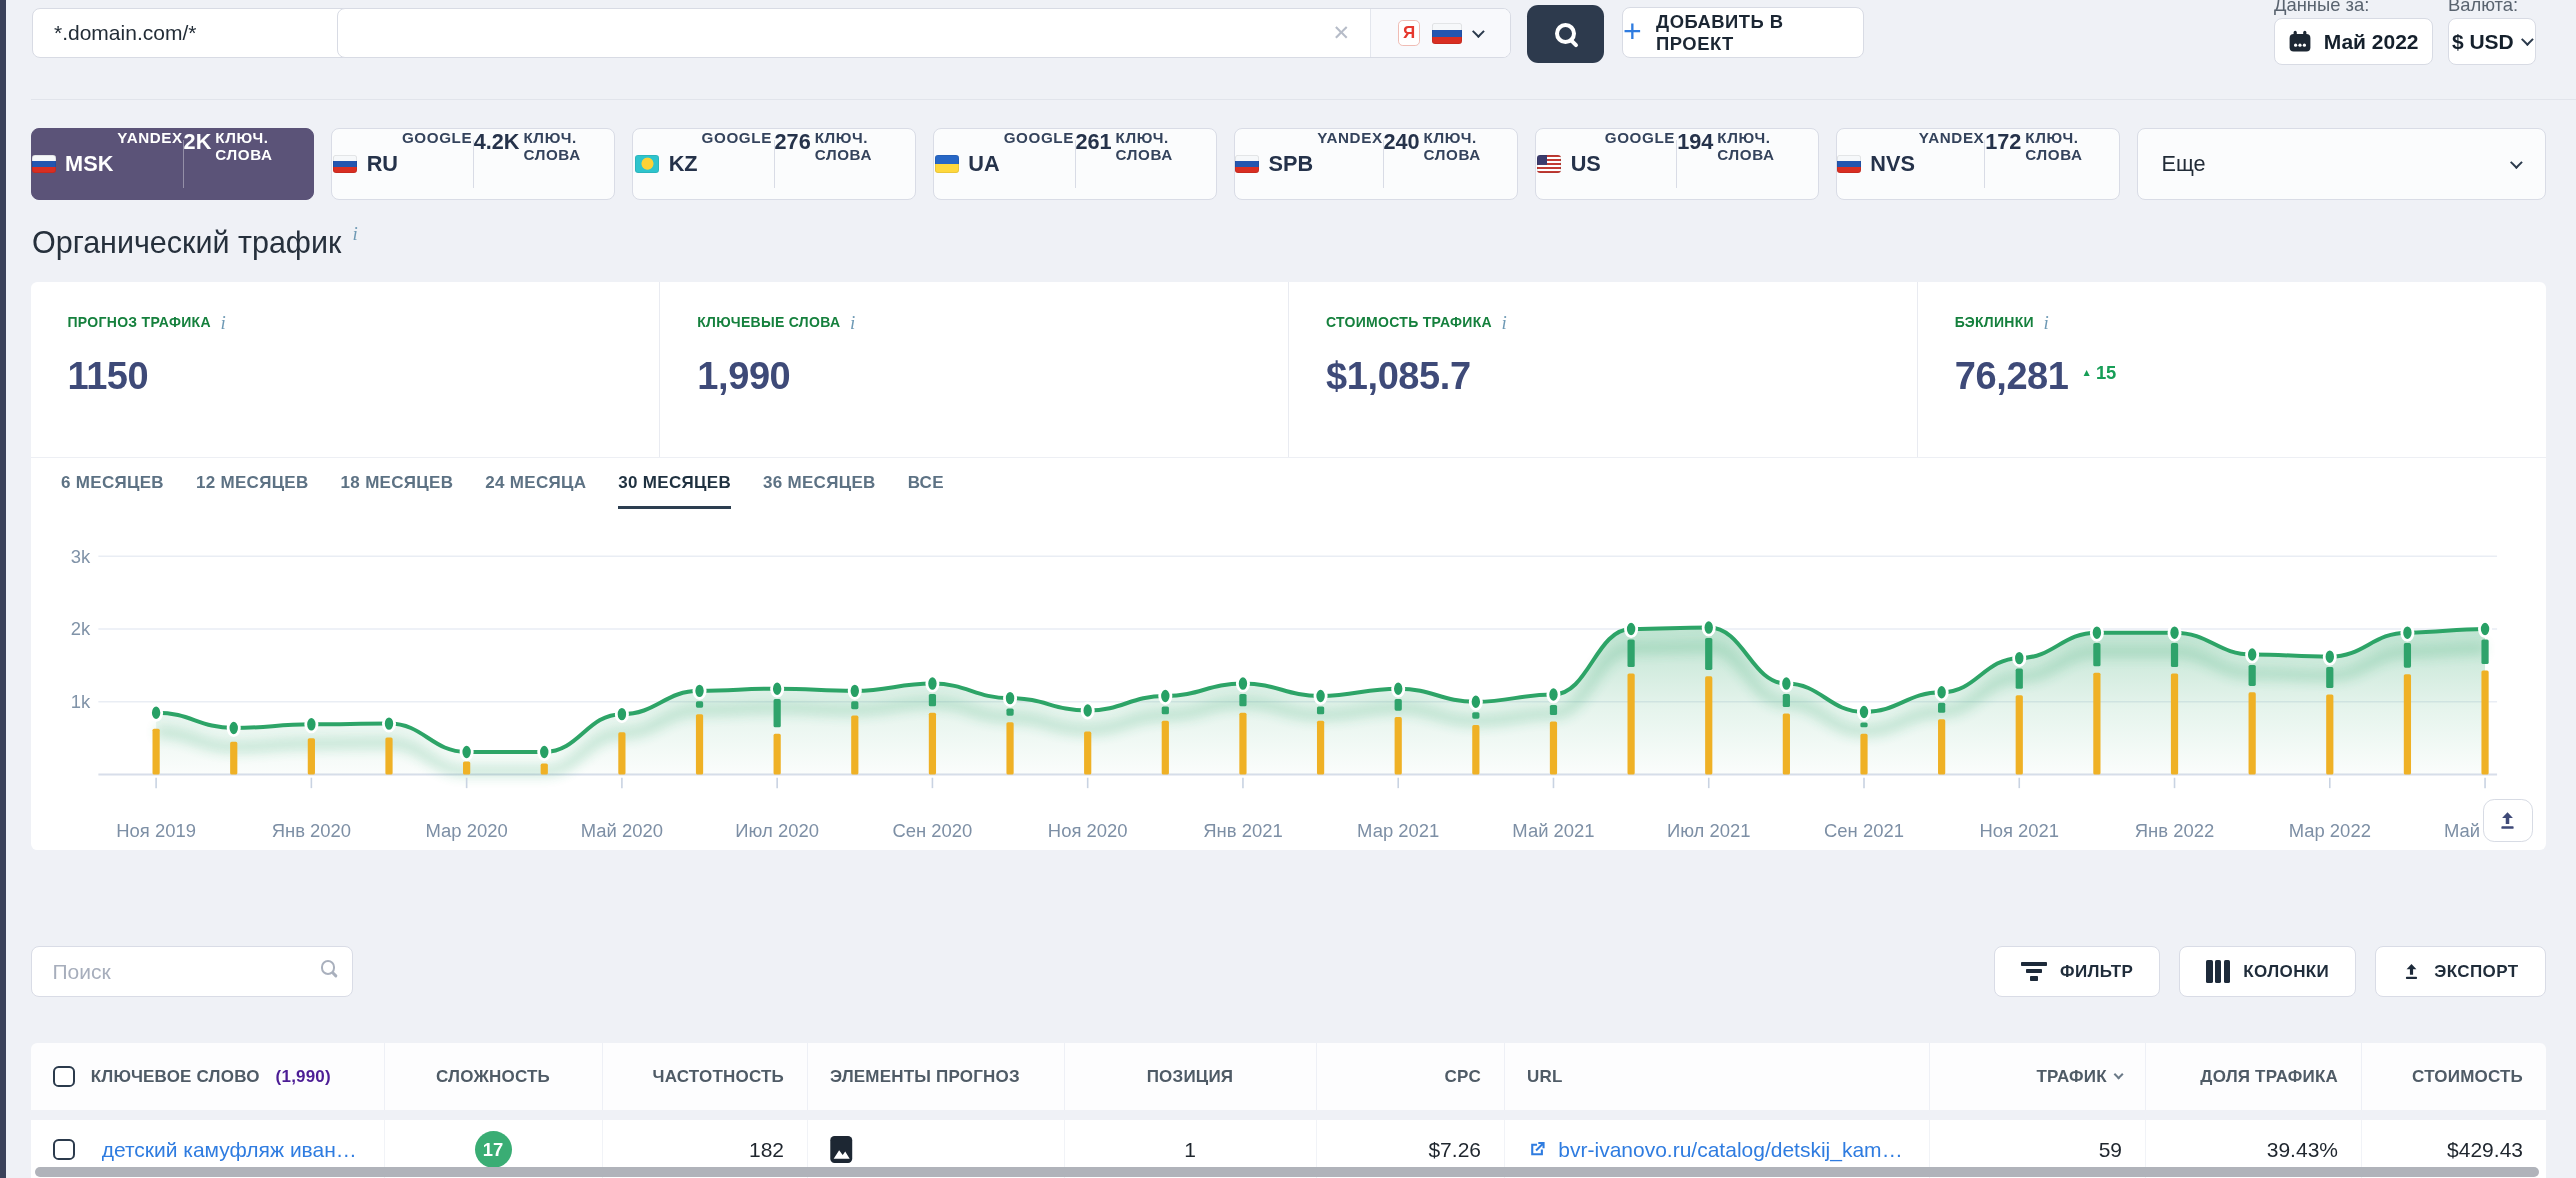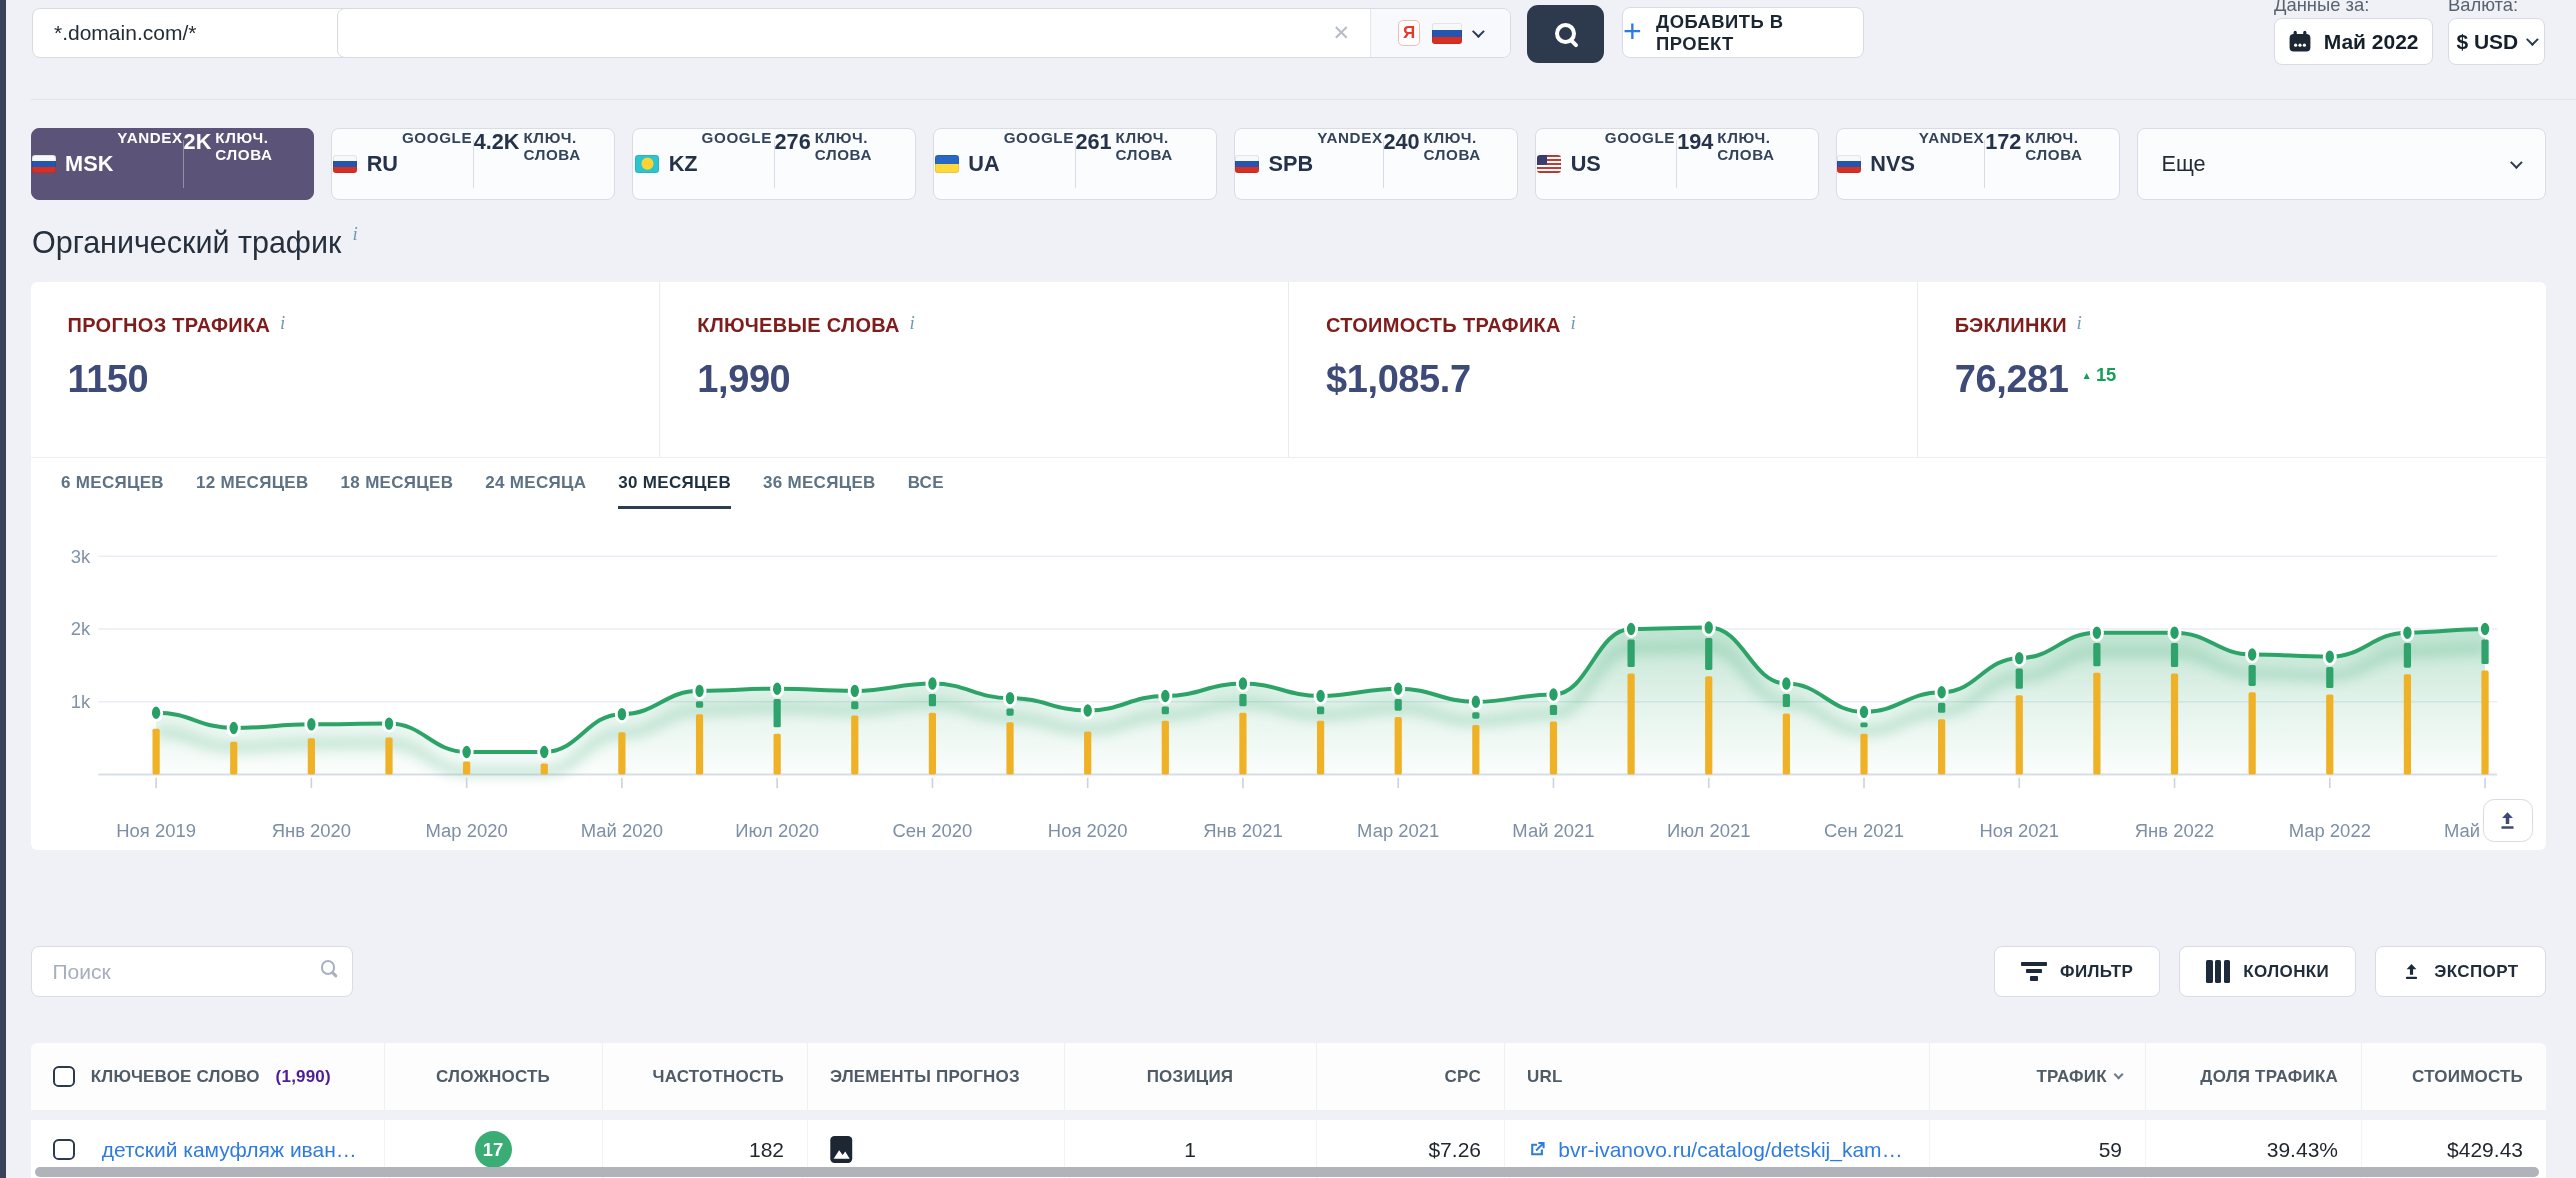--- a/index.html
+++ b/index.html
@@ -25,21 +25,21 @@
   .flag-us { background:linear-gradient(#3b3b6d,#3b3b6d) left top/42% 55% no-repeat, repeating-linear-gradient(#c23b34 0 2px, #fff 2px 4px); }
   .search-btn { position:absolute; left:1527px; top:4.8px; width:77px; height:58px; background:#2d3a4d; border-radius:11.2px; display:flex; align-items:center; justify-content:center; cursor:pointer; }
   .mag { width:21px; height:21px; border:4px solid #fff; border-radius:50%; position:relative; }
   .mag::after { content:''; position:absolute; width:4px; height:10.4px; background:#fff; border-radius:2.4px; transform:rotate(-45deg); right:-4px; bottom:-8px; }
   .add-btn { position:absolute; left:1622px; top:7.2px; width:242px; height:51px; display:flex; align-items:center; justify-content:center; gap:14.4px; cursor:pointer; }
   .plus { color:#2f7ce0; font-size:32px; font-weight:400; line-height:1; margin-top:-3.2px; }
   .add-btn .lbl { font-size:18.4px; font-weight:700; color:#1b2633; letter-spacing:0.5px; }
   .tb-mini-label { position:absolute; top:-5.6px; font-size:18.4px; color:#59636f; }
   .period-btn { position:absolute; left:2274px; top:18.4px; width:159px; height:47px; display:flex; align-items:center; justify-content:center; gap:11.2px; cursor:pointer; }
   .period-btn .v, .currency-btn .v { font-size:21px; font-weight:700; color:#15202c; }
-  .currency-btn { position:absolute; left:2448px; top:18.4px; width:97px; height:47px; display:flex; align-items:center; justify-content:center; gap:9.6px; cursor:pointer; }
+  .currency-btn { position:absolute; left:2448px; top:18.4px; width:88px; height:47px; display:flex; align-items:center; justify-content:center; gap:9.6px; cursor:pointer; }
   .topbar-divider { position:absolute; top:99px; left:30.5px; right:0; height:0.8px; background:#e1e4eb; }
 
   
   .tabs-row { position:absolute; left:30.5px; top:128px; width:2515px; height:72px; display:flex; gap:17px; }
   .rtab { flex:1; background:#fbfcfd; border:1.6px solid #d9dce6; border-radius:8px; display:flex; align-items:stretch; cursor:pointer; }
   .rtab .half { flex:1; display:flex; flex-direction:row; justify-content:center; gap:4px; }
   .rtab .vdiv { width:0.8px; background:#d9dce6; margin:11.2px 0; }
   .rtab .toprow { display:flex; align-items:center; gap:9.6px; }
   .rtab .region, .rtab .count { font-size:21.7px; font-weight:700; color:#25324a; }
   .rtab .engine, .rtab .clabel { font-size:15.2px; font-weight:700; color:#34435c; letter-spacing:0.6px; }
@@ -52,21 +52,21 @@
   
   .section-title { position:absolute; left:32px; top:225px; font-size:30.5px; font-weight:500; color:#26303c; display:flex; gap:11.2px; }
   .info-i { font-family:"Liberation Serif", serif; font-style:italic; font-size:19px; color:#6f9ab5; margin-top:-1.6px; }
 
   
   .panel { position:absolute; left:30.5px; top:282px; width:2515px; height:568px; background:#fff; border-radius:6.4px; }
   .stats-row { position:absolute; top:0; left:0; right:0; height:176px; display:grid; grid-template-columns:1fr 1fr 1fr 1fr; border-bottom:0.8px solid #edeff4; }
   .stat-cell { padding:32px 0 0 37px; border-left:0.8px solid #e9ebf1; }
   .stat-cell:first-child { border-left:none; }
   .stat-label-row { display:flex; gap:9.6px; align-items:flex-start; }
-  .stat-label { font-size:20px; font-weight:700; color:#7f1d1d; letter-spacing:0.3px; }
+  .stat-label { font-size:14px; font-weight:700; color:#15803d; letter-spacing:0.3px; }
   .stat-value-row { display:flex; align-items:flex-start; gap:13px; margin-top:21px; }
   .stat-value { font-size:38px; font-weight:700; color:#3e4a78; letter-spacing:-0.4px; }
   .delta { display:flex; align-items:center; gap:4px; margin-top:6.4px; }
   .delta .tri { font-size:10.4px; color:#179e57; }
   .delta .dnum { font-size:18.4px; font-weight:700; color:#179e57; }
 
   .period-row { position:absolute; top:191px; left:30.5px; display:flex; gap:32px; z-index:2; }
   .ptab { font-size:17px; font-weight:700; letter-spacing:0.3px; color:#5d7284; padding-bottom:13px; cursor:pointer; }
   .ptab.active { color:#1f3140; border-bottom:3.2px solid #2c3e50; }
 

